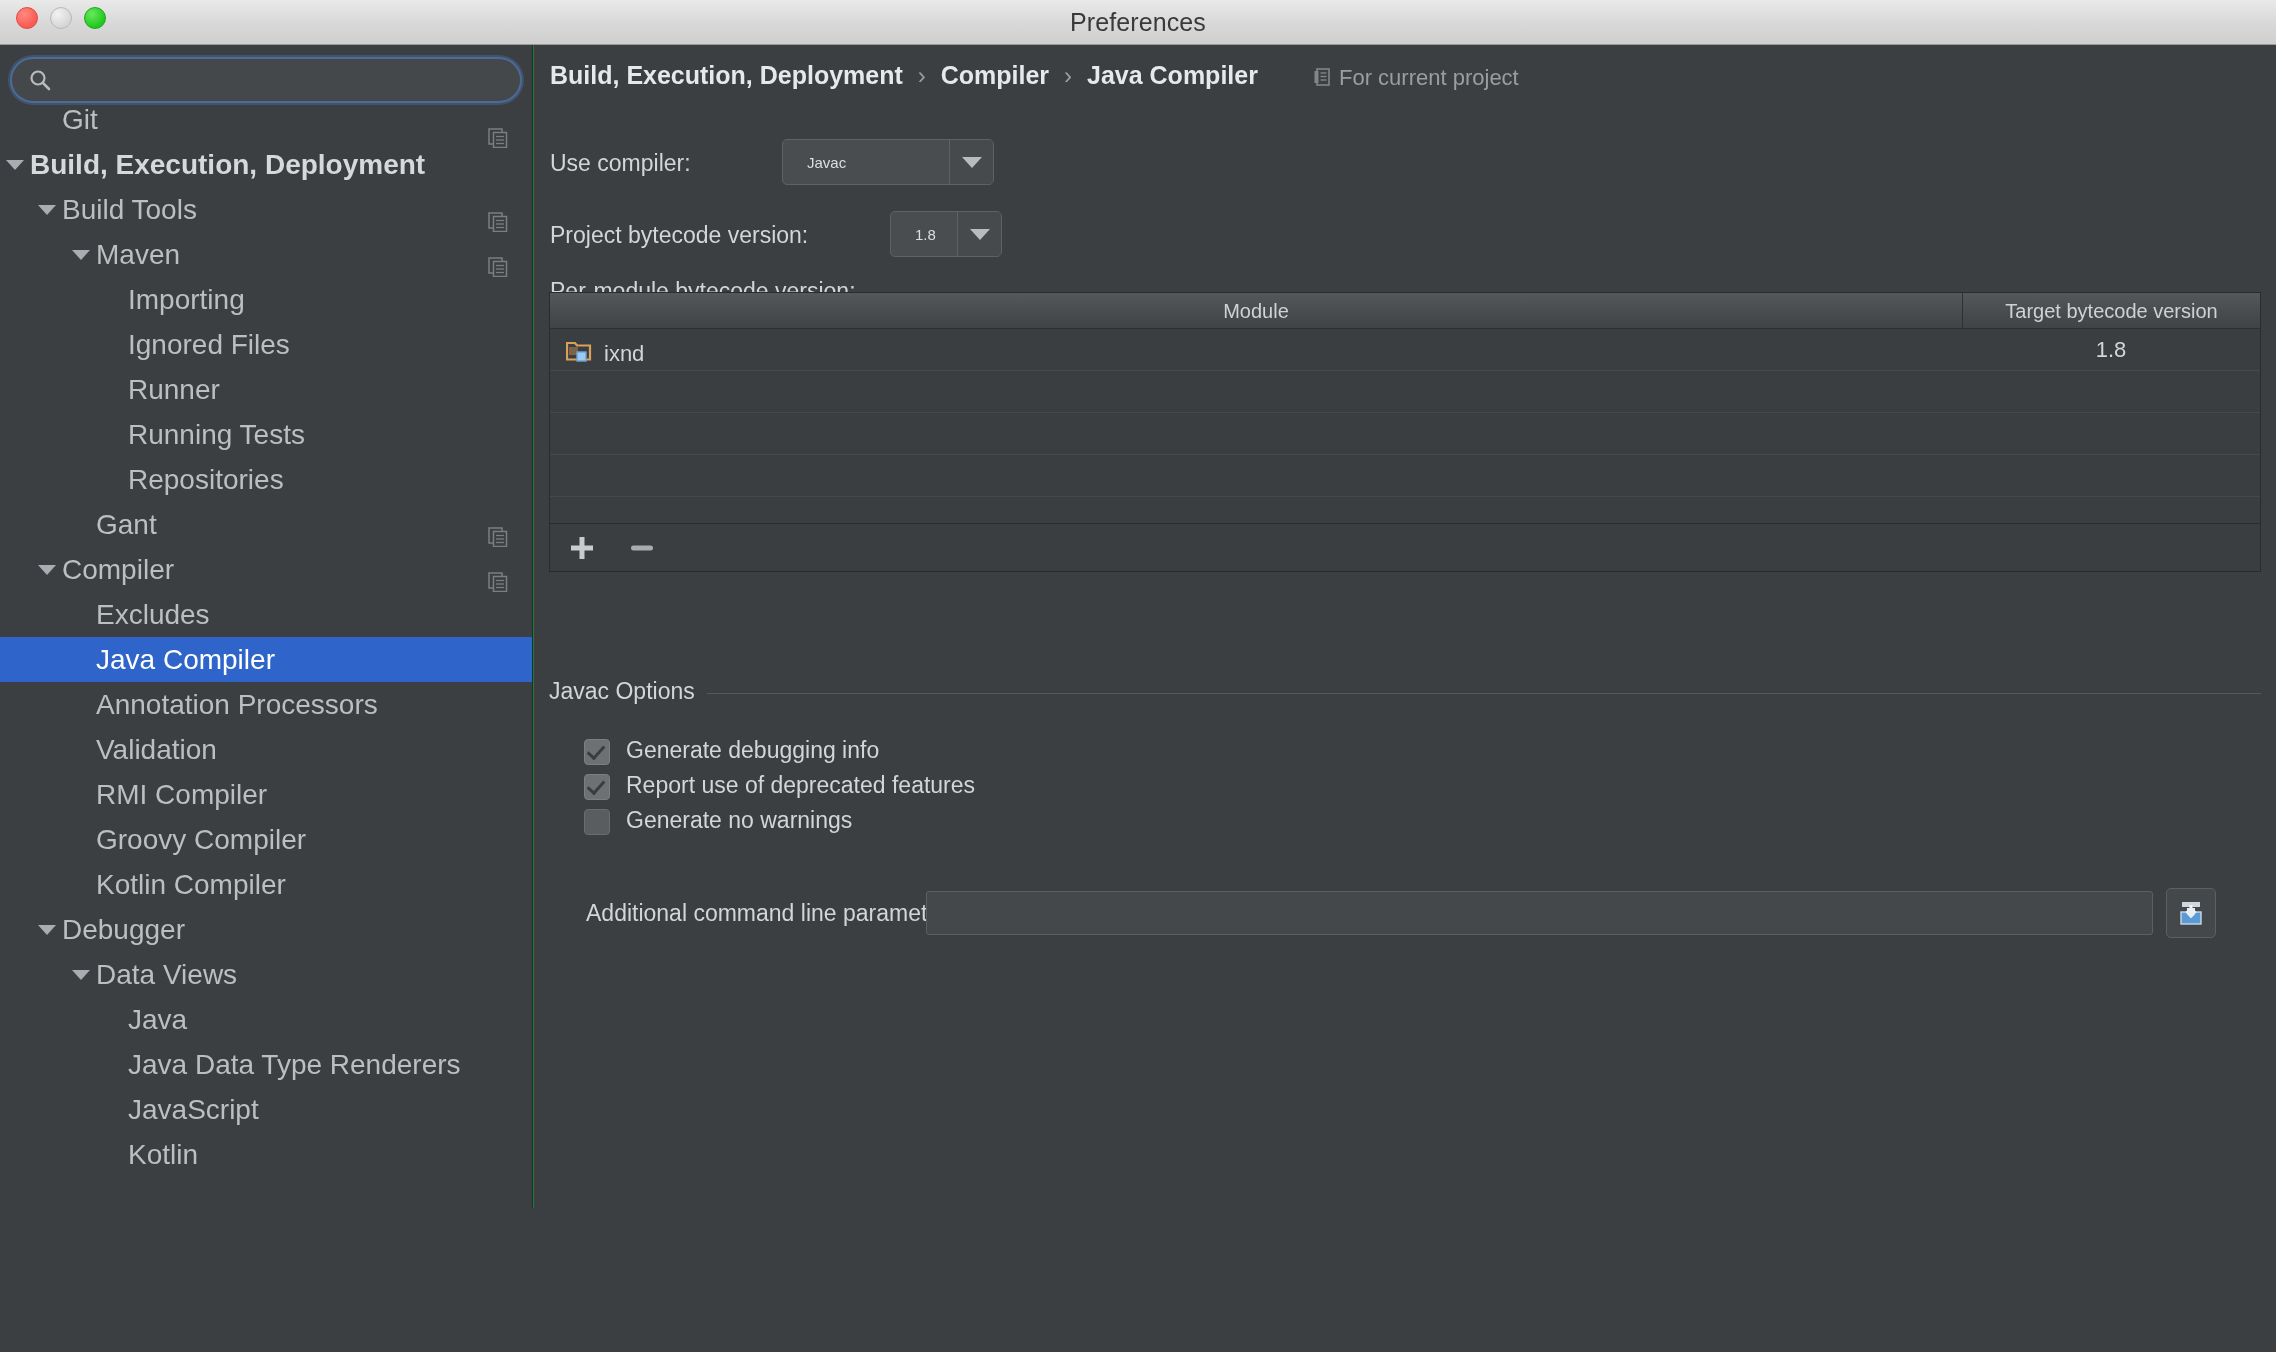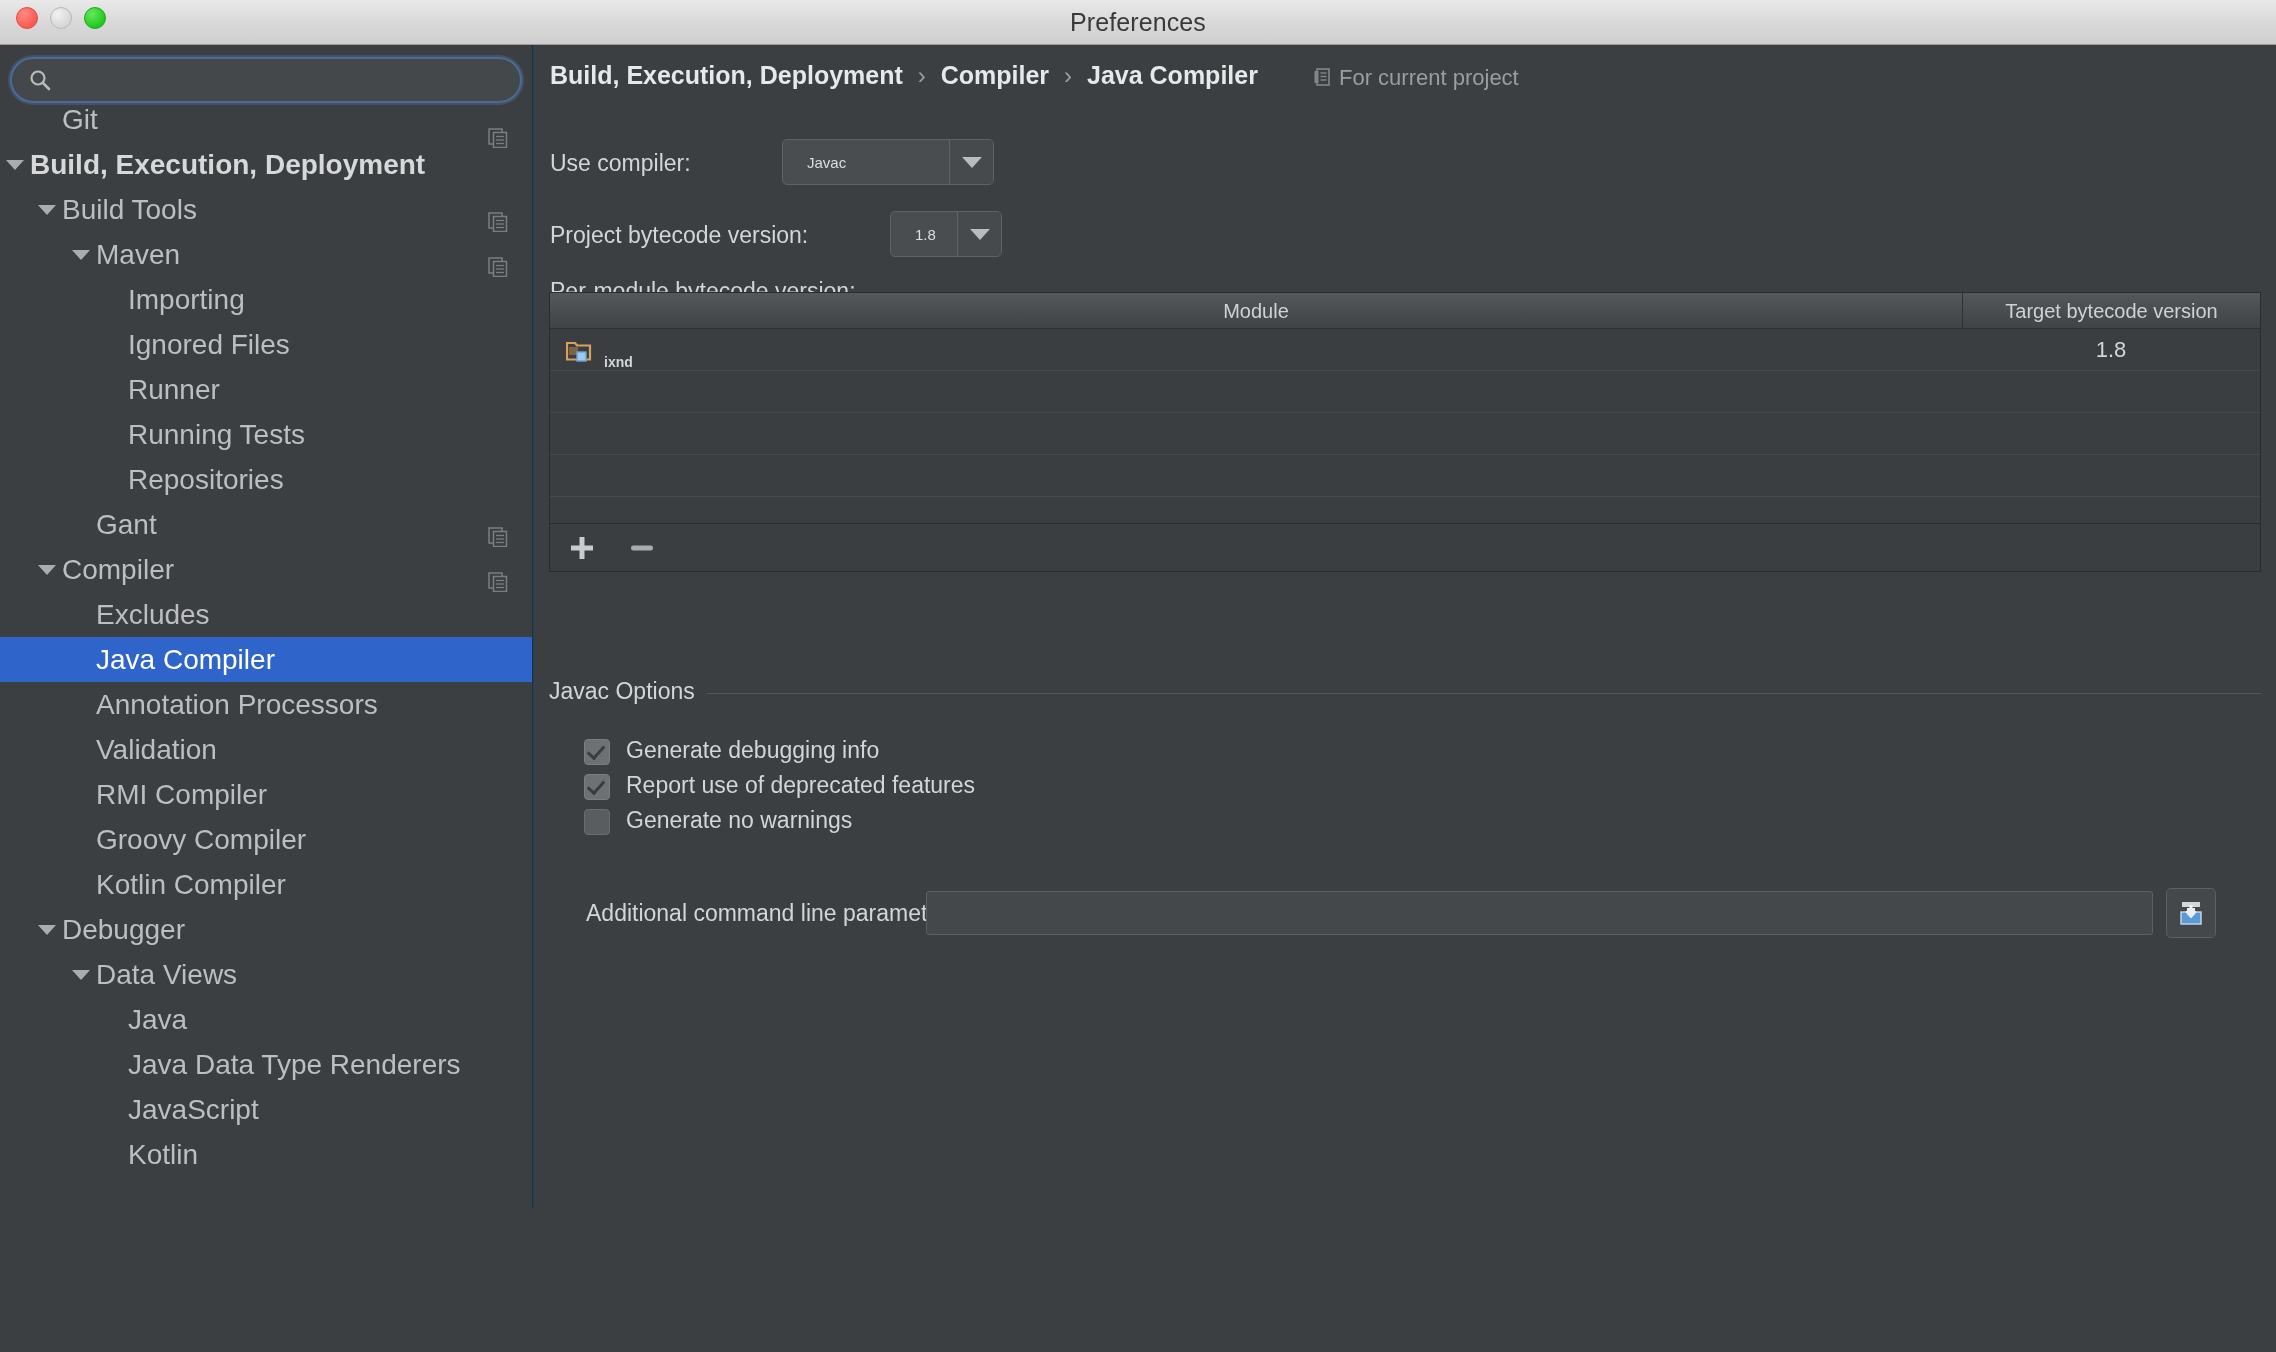--- a/index.html
+++ b/index.html
@@ -9,21 +9,21 @@
     overflow: hidden;
     background: #3c3f41;
     font-family: "Liberation Sans", "DejaVu Sans", sans-serif;
     -webkit-font-smoothing: antialiased;
   }
 
   
   #window {
     position: relative;
     width: 2276px; height: 1208px;
-    background: #0c4a6e;
+    background: #15803d;
     overflow: hidden;
   }
 
   
   #titlebar {
     position: absolute; top: 0; left: 0;
     width: 2276px; height: 45px;
     background: linear-gradient(to bottom, #e9e9e9 0%, #d8d8d8 55%, #cfcfcf 100%);
     border-bottom: 1px solid #9a9a9a;
   }
@@ -153,23 +153,23 @@
     font-size: 20px; color: #cfd2d4; text-align: center;
   }
   #col-module { left: 0; width: 1412px; }
   #col-target { left: 1412px; width: 298px; border-left: 1px solid #2e3032; }
   #table-body { position: relative; height: 194px; background: #3b3e40; }
   .table-row {
     position: relative; height: 42px;
     border-bottom: 1px solid #46494b;
   }
   .table-row .cell-module {
-    position: absolute; left: 0; top: 12px; width: 1412px; height: 42px;
-    line-height: 42px; font-size: 14px; color: #d3d5d7;
-    padding-left: 54px; white-space: nowrap; font-weight: bold;
+    position: absolute; left: 0; top: 4px; width: 1412px; height: 42px;
+    line-height: 42px; font-size: 22px; color: #d3d5d7;
+    padding-left: 54px; white-space: nowrap;
   }
   .table-row .cell-target {
     position: absolute; left: 1412px; top: 0; width: 298px; height: 42px;
     line-height: 42px; font-size: 22px; color: #d3d5d7; text-align: center;
   }
   .module-icon { position: absolute; left: 16px; top: 10px; width: 26px; height: 23px; }
   .empty-row { position: relative; height: 42px; border-bottom: 1px solid #46494b; }
 
   #table-toolbar {
     position: absolute; left: 15px; top: 479px;

